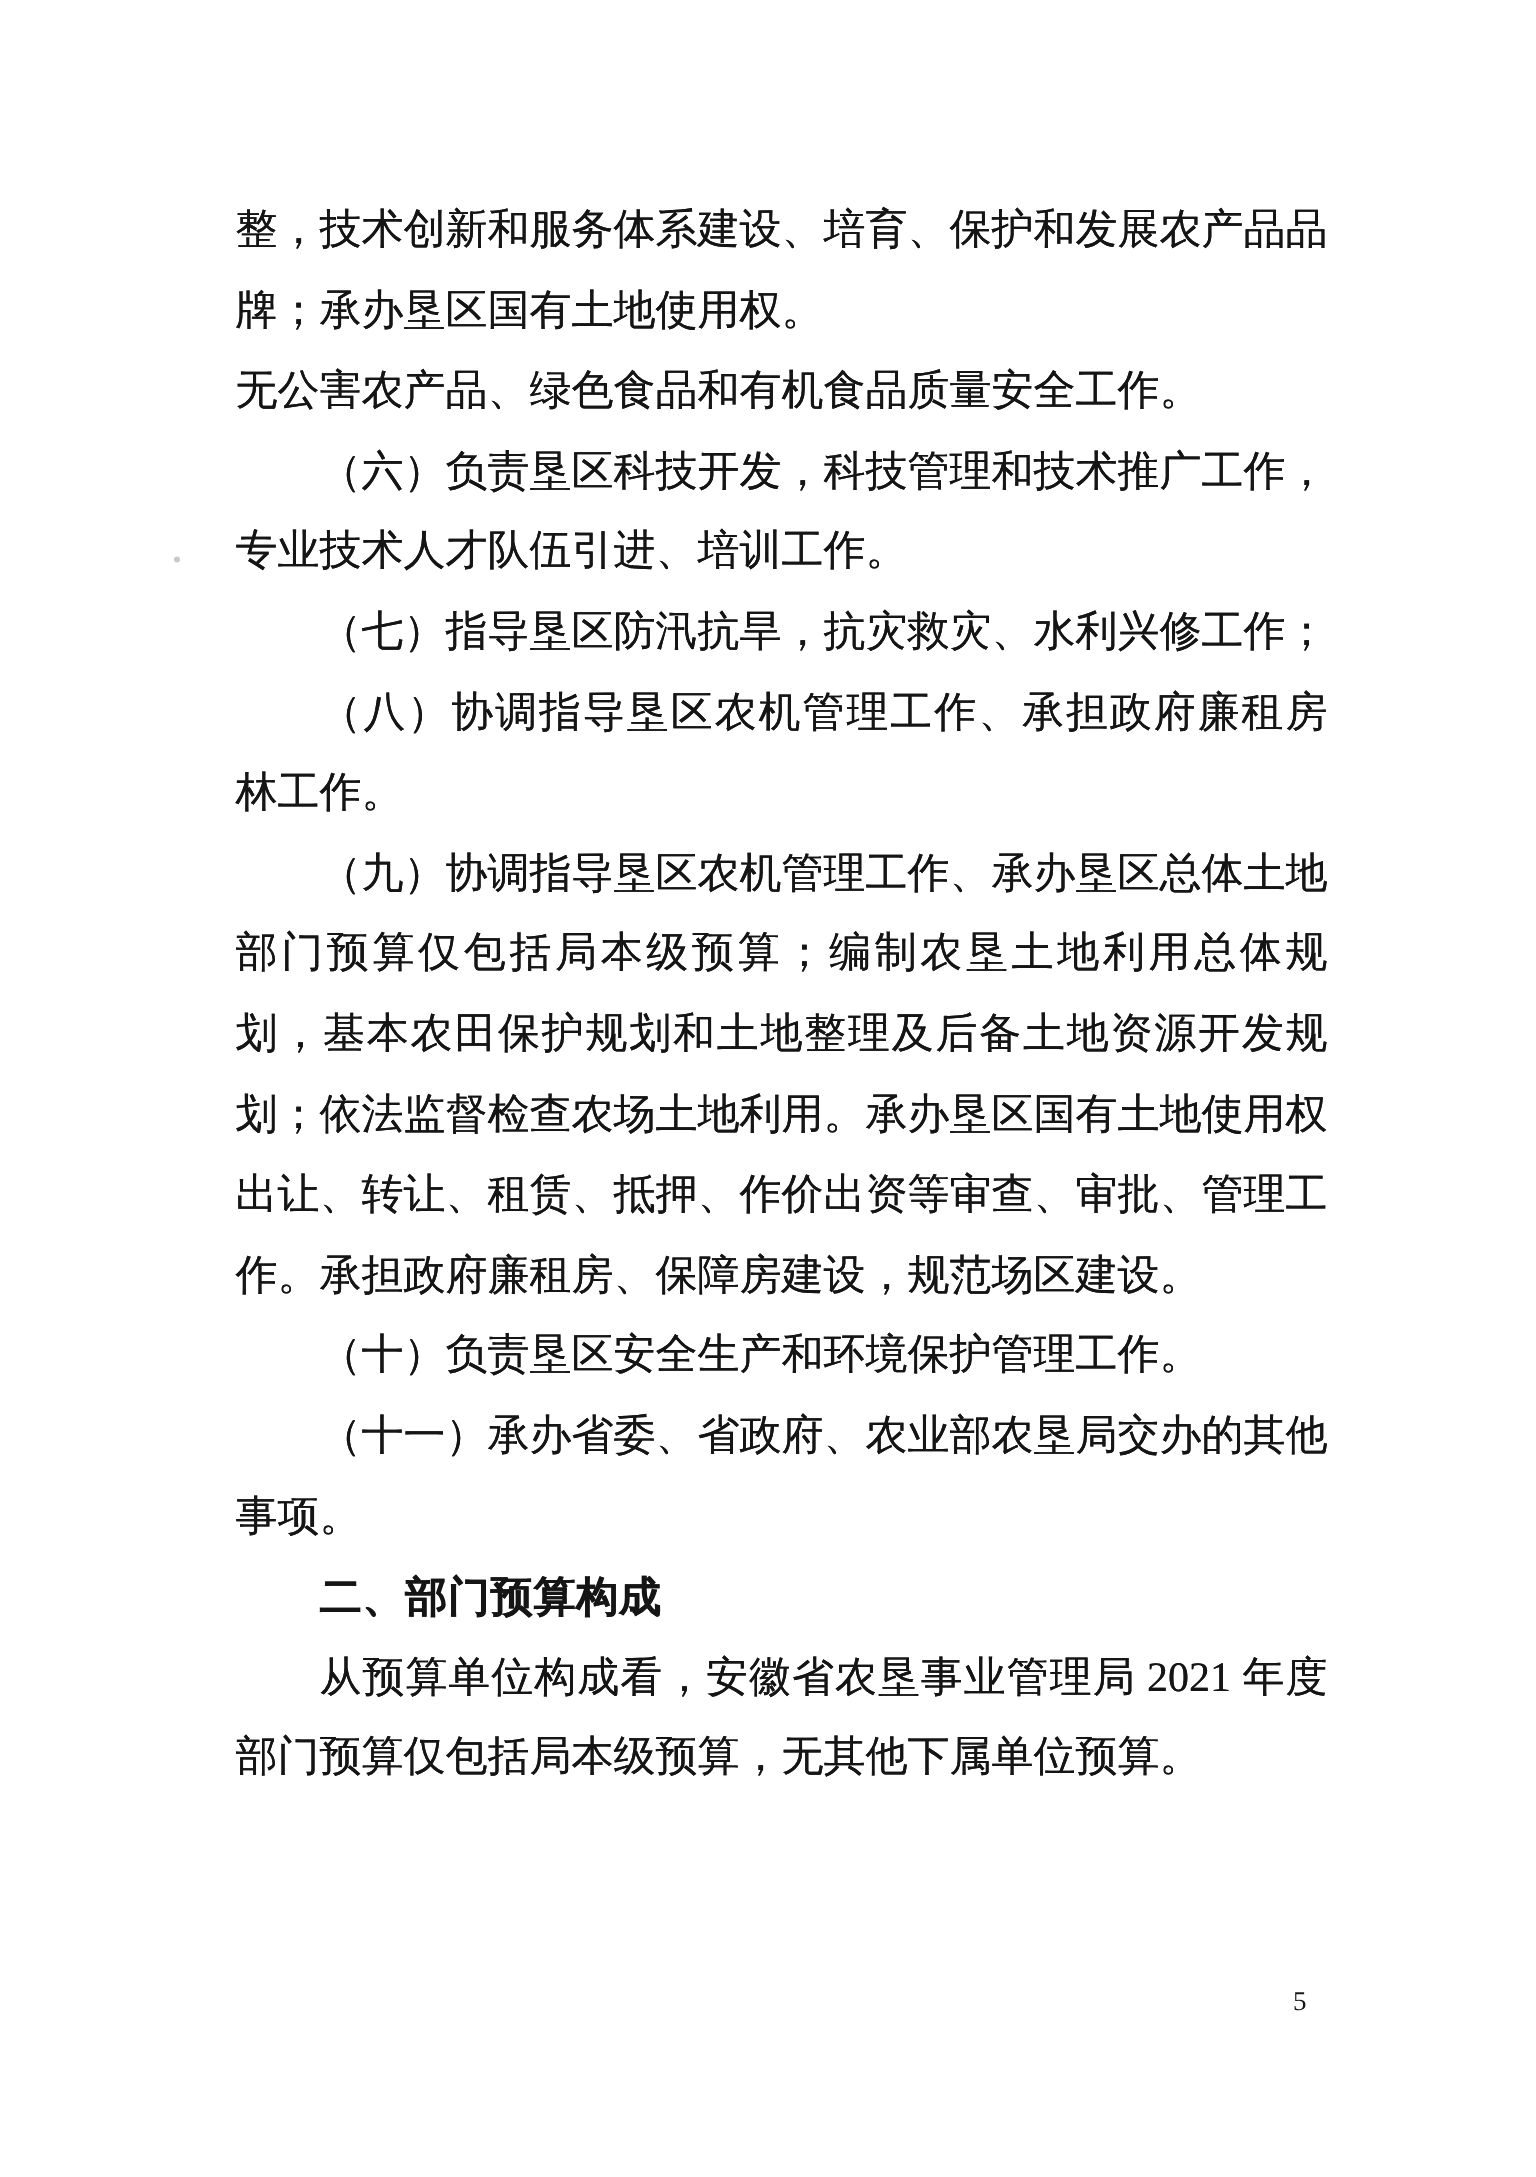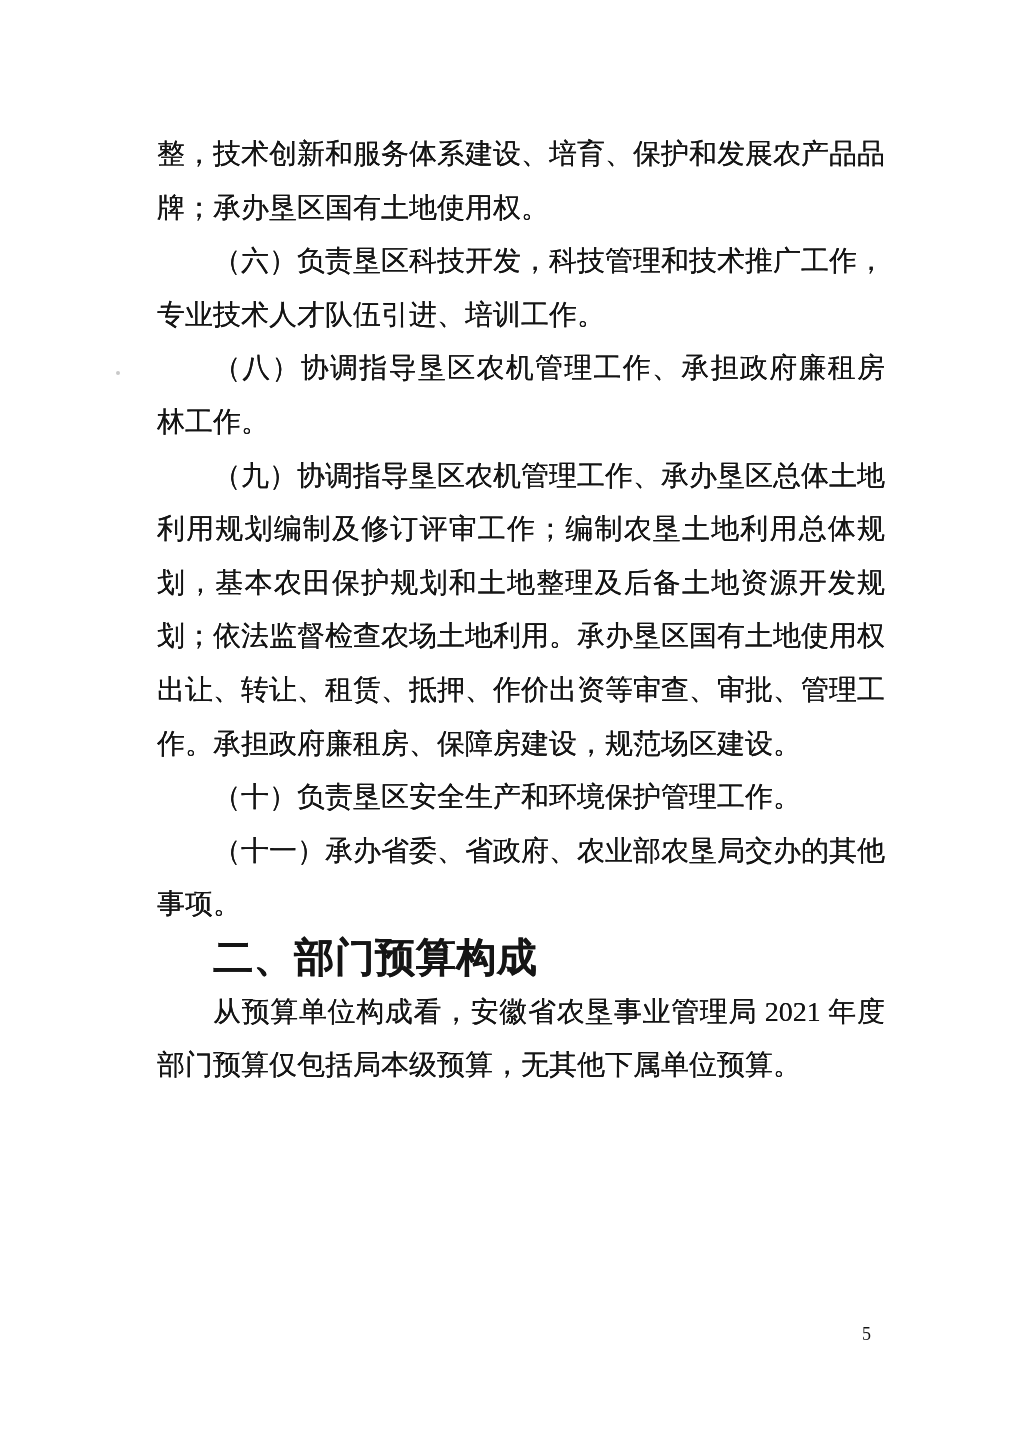--- a/index.html
+++ b/index.html
@@ -36,21 +36,21 @@
     white-space: normal;
     text-align: justify;
     text-align-last: justify;
   }
   .line.indent {
     text-indent: 56px;
   }
   .line.heading {
     font-family: "Liberation Sans", "DejaVu Sans", sans-serif;
     font-weight: 700;
-    font-size: 40px;
+    font-size: 28px;
     letter-spacing: 0.5px;
     text-shadow: 0.4px 0 0 #151515;
   }
   .page-number {
     position: absolute;
     left: 862px;
     top: 1322px;
     font-size: 18px;
     line-height: 24px;
     color: #151515;
@@ -67,26 +67,28 @@
   }
 </style>
 </head>
 <body>
 
 <div class="page">
 
   <div class="content">
     <div class="line fill">整，技术创新和服务体系建设、培育、保护和发展农产品品</div>
     <div class="line">牌；承办垦区国有土地使用权。</div>
+    <div class="line">无公害农产品、绿色食品和有机食品质量安全工作。</div>
     <div class="line indent fill">（六）负责垦区科技开发，科技管理和技术推广工作，</div>
     <div class="line">专业技术人才队伍引进、培训工作。</div>
+    <div class="line indent fill">（七）指导垦区防汛抗旱，抗灾救灾、水利兴修工作；</div>
     <div class="line indent fill">（八）协调指导垦区农机管理工作、承担政府廉租房</div>
     <div class="line">林工作。</div>
     <div class="line indent fill">（九）协调指导垦区农机管理工作、承办垦区总体土地</div>
-    <div class="line fill">利用规划编制及修订评审工作；编制农垦土地利用总体规</div>
+    <div class="line fill">部门预算仅包括局本级预算；编制农垦土地利用总体规</div>
     <div class="line fill">划，基本农田保护规划和土地整理及后备土地资源开发规</div>
     <div class="line fill">划；依法监督检查农场土地利用。承办垦区国有土地使用权</div>
     <div class="line fill">出让、转让、租赁、抵押、作价出资等审查、审批、管理工</div>
     <div class="line">作。承担政府廉租房、保障房建设，规范场区建设。</div>
     <div class="line indent">（十）负责垦区安全生产和环境保护管理工作。</div>
     <div class="line indent fill">（十一）承办省委、省政府、农业部农垦局交办的其他</div>
     <div class="line">事项。</div>
     <div class="line indent heading">二、部门预算构成</div>
     <div class="line indent fill">从预算单位构成看，安徽省农垦事业管理局 2021 年度</div>
     <div class="line">部门预算仅包括局本级预算，无其他下属单位预算。</div>

